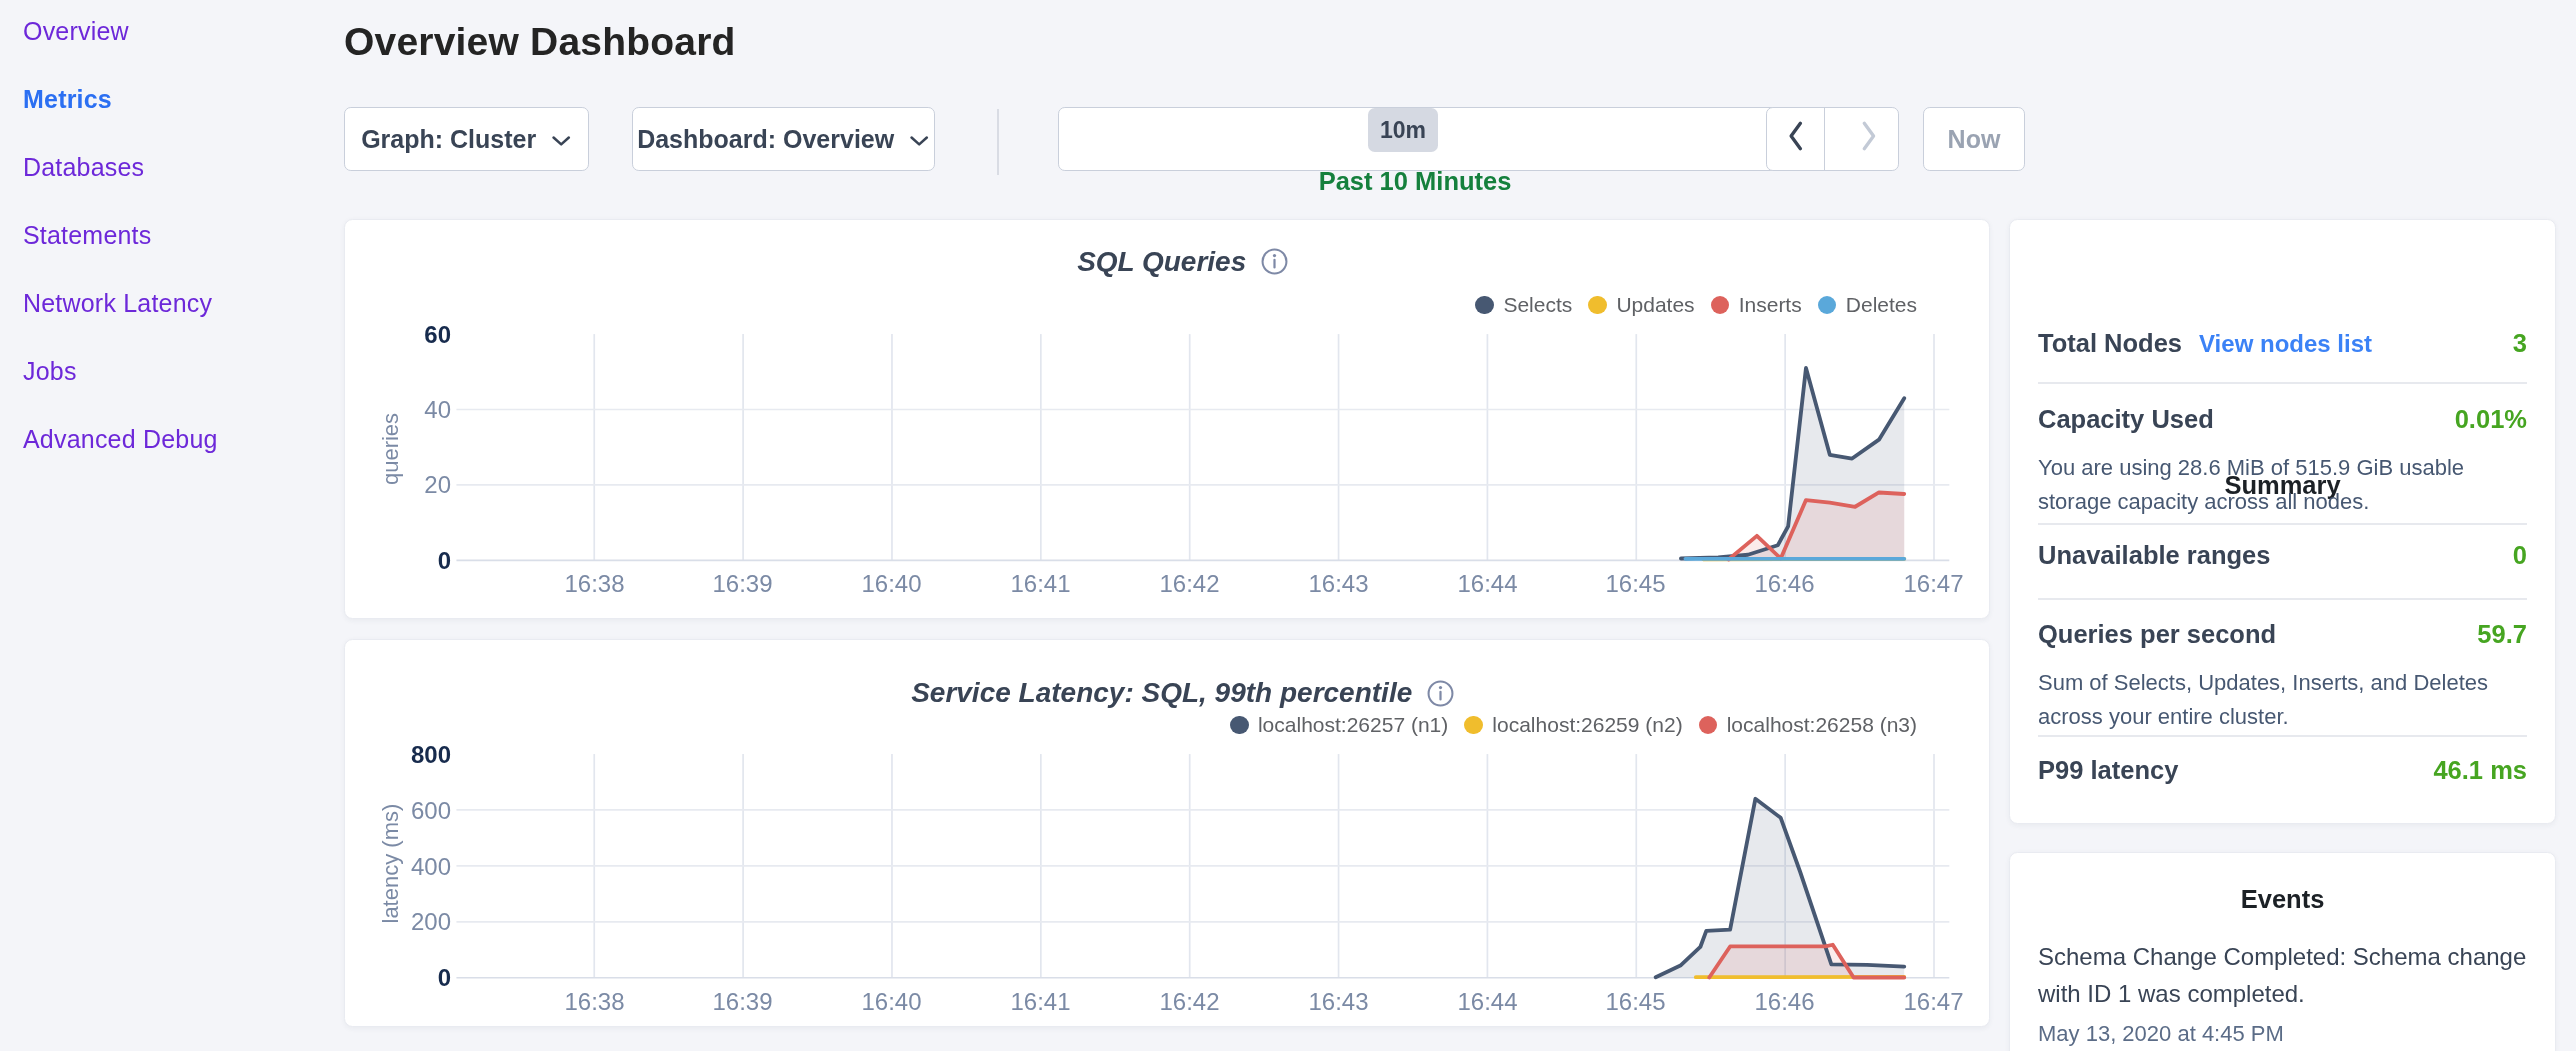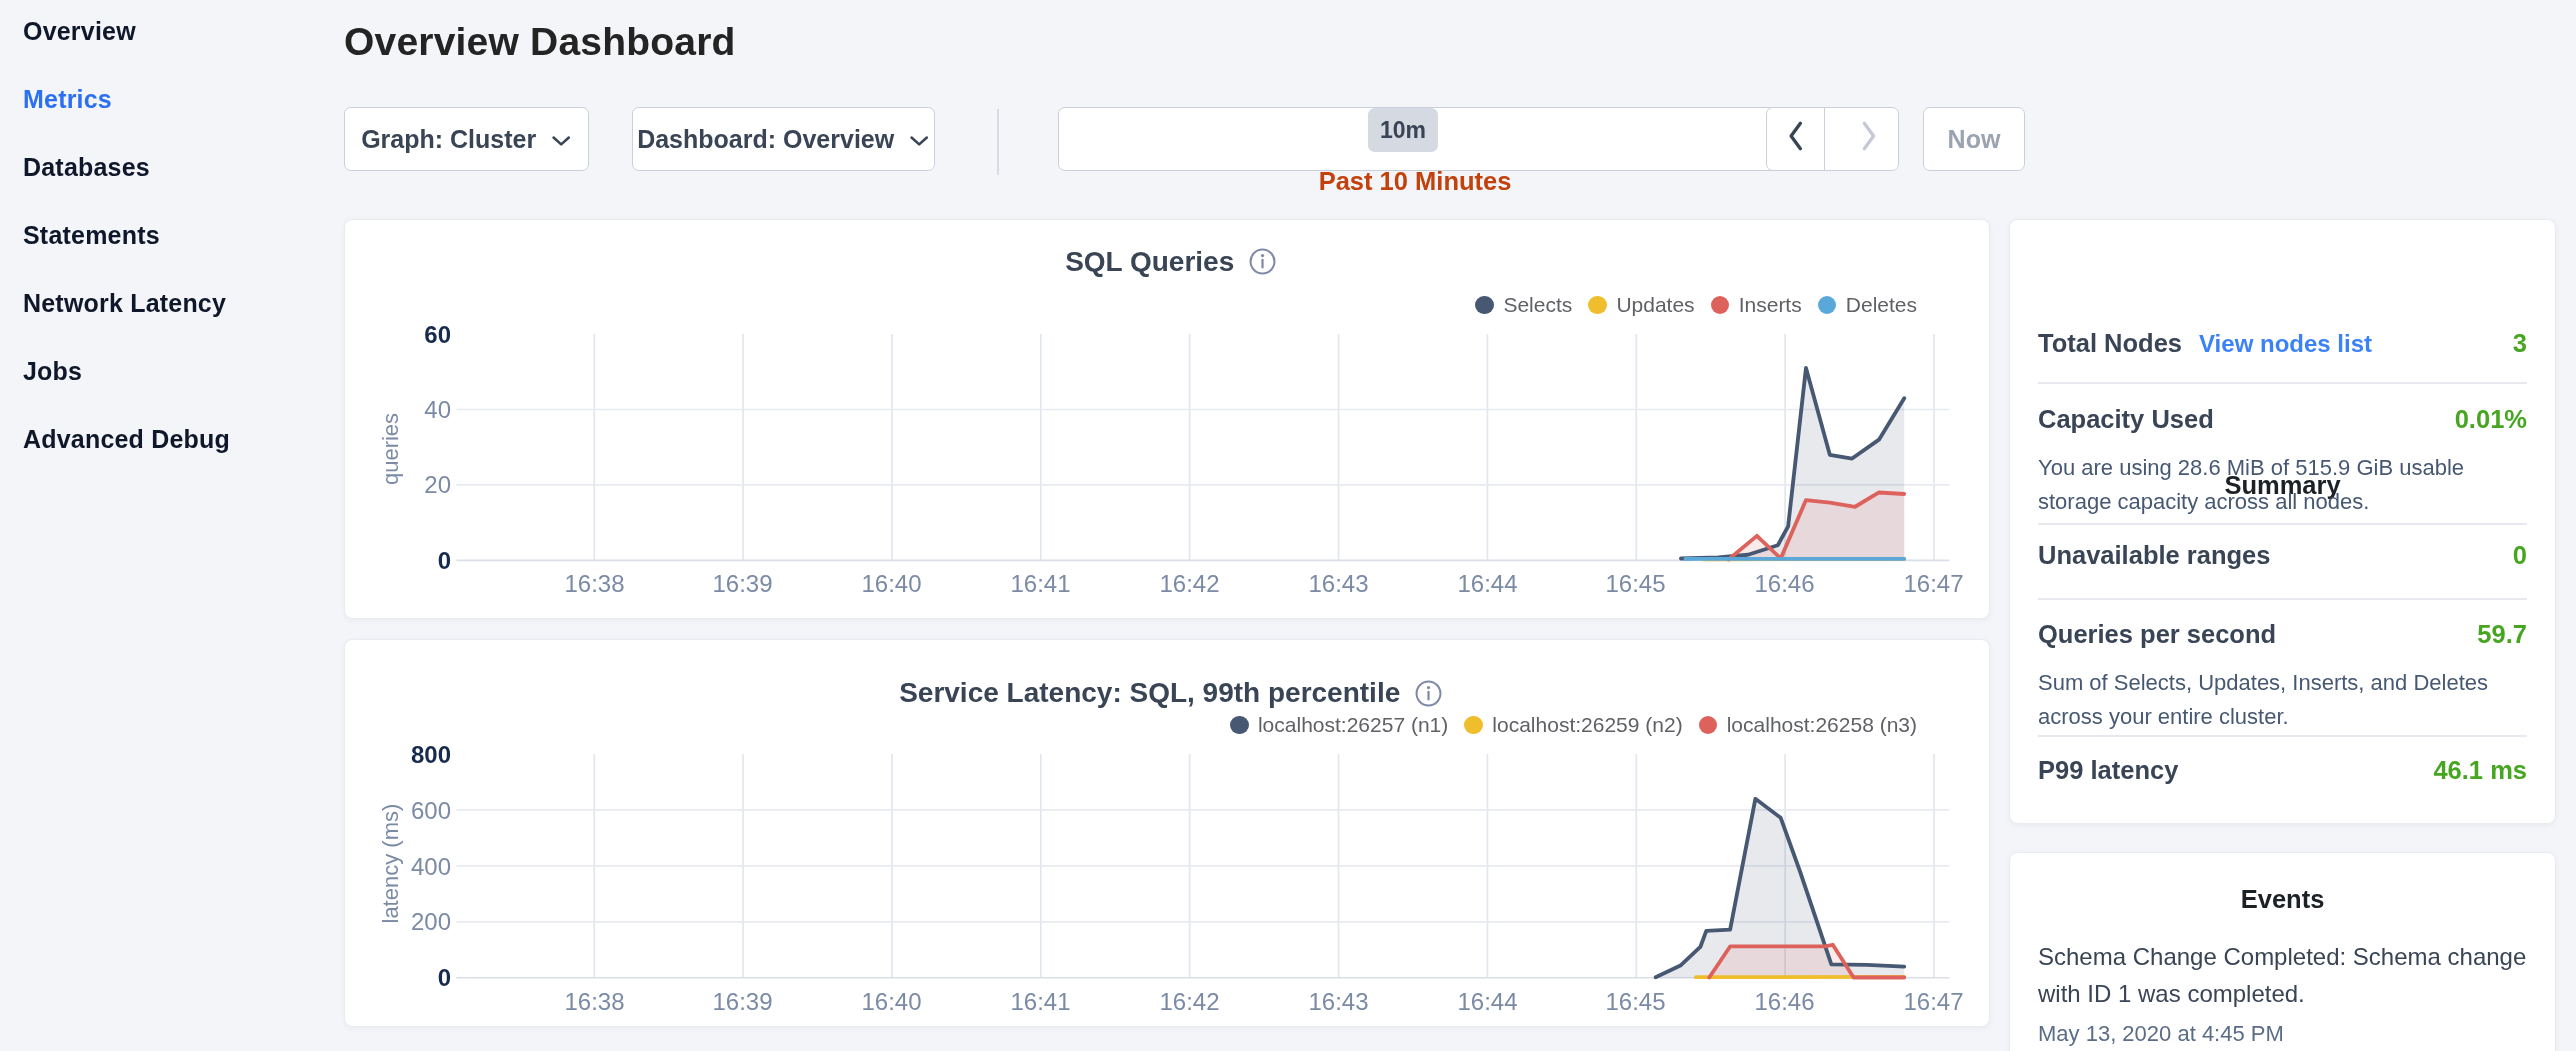--- a/index.html
+++ b/index.html
@@ -7,54 +7,55 @@
   body {
     background:#f4f5f9;
     font-family:"Liberation Sans", sans-serif;
     color:#394455;
     position:relative;
   }
   
   .sidebar { position:absolute; left:0; top:0; width:312px; height:1051px; }
   .nav-item {
     position:absolute; left:23px; height:37px; display:flex; align-items:center;
-    font-size:25px; font-weight:700; color:#0f172a; cursor:pointer; letter-spacing:0.2px;
+    font-size:25px; font-weight:400; color:#6d28d9; cursor:pointer; letter-spacing:0.2px;
   }
   .nav-item.active { color:#2b6ff2; font-weight:700; }
   
   .page-title {
     position:absolute; left:344px; top:20.4px; font-size:39px; font-weight:600; color:#242424;
     letter-spacing:0.2px;
   }
   
   .btn {
     position:absolute; top:107px; height:64px; background:#fff; border:1.7px solid #c9cfdb;
     border-radius:6.8px; display:flex; align-items:center; justify-content:center;
     font-size:25px; font-weight:700; color:#394455; cursor:pointer; gap:15.3px;
   }
   .toolbar-divider { position:absolute; top:109px; width:1.7px; height:66px; background:#d9dce4; }
   .time-selector { justify-content:flex-start; padding:0 25.5px 0 13.6px; }
   .time-badge {
     background:#d5d9e2; color:#394455; font-size:23px; font-weight:700;
     border-radius:6.8px; padding:8.5px 12px; margin-right:24px;
   }
-  .time-label { font-size:25.5px; font-weight:700; color:#c2410c; flex:1; text-align:left; }
+  .time-label { font-size:25.5px; font-weight:700; color:#15803d; flex:1; text-align:left; }
   .pager { overflow:hidden; padding:0; }
   .pager-cell { width:65px; height:100%; display:flex; align-items:center; justify-content:center; }
   .pager-cell.first { border-right:1.7px solid #c9cfdb; }
   .btn.disabled { cursor:default; color:#9aa3b2; }
   
   .card {
     position:absolute; background:#fff; border:0.9px solid #e9ebf1; border-radius:8.5px;
     box-shadow:0 1.7px 5.1px rgba(40,50,80,0.05);
   }
   
   .chart-title-row {
-    position:absolute; left:4px; width:100%; display:flex; align-items:center; justify-content:center;
+    position:absolute; left:16px; width:100%; display:flex; align-items:center; justify-content:center;
     gap:13.6px;
+    font-style:italic;
   }
   .chart-title { font-size:28px; font-weight:700; color:#394455; }
   .chart-legend {
     position:absolute; top:73px; right:72px; display:flex; align-items:center; gap:16px;
   }
   .legend-item { display:flex; align-items:center; gap:9.4px; cursor:pointer; }
   .legend-dot { width:18.7px; height:18.7px; border-radius:50%; }
   .legend-label { font-size:21px; color:#5f6165; }
   .ytick { position:absolute; width:106px; text-align:right; font-size:24px; color:#7b8aa5; line-height:29px; }
   .ytick.bold { font-weight:700; color:#172b4d; }

